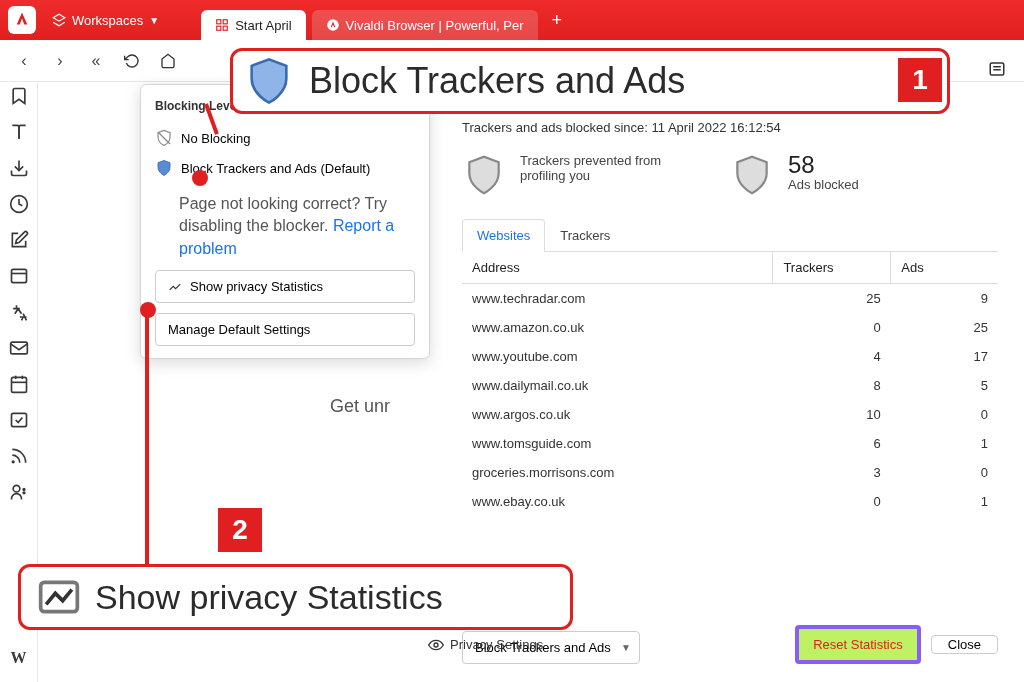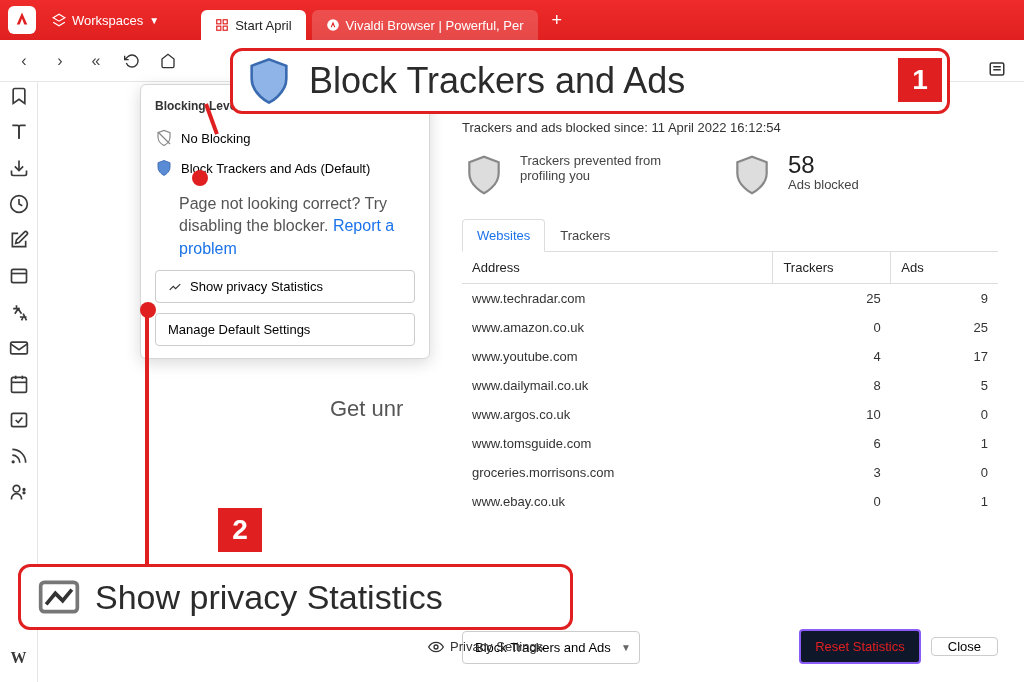--- a/index.html
+++ b/index.html
@@ -52,41 +52,41 @@
 table.sites { width: 100%; border-collapse: collapse; font-size: 13px; }
 table.sites th { text-align: left; font-weight: 400; padding: 8px 10px; border-bottom: 1px solid #ddd; border-right: 1px solid #ddd; color: #222; }
 table.sites th:last-child { border-right: none; }
 table.sites td { padding: 7px 10px; color: #333; border: none; }
 table.sites td.num { text-align: right; }
 
 .stats-footer { position: absolute; right: 26px; bottom: 18px; width: 536px; display: flex; align-items: center; gap: 10px; }
 .dd { border: 1px solid #ccc; border-radius: 4px; padding: 8px 28px 8px 12px; font-size: 13px; position: relative; cursor: pointer; }
 .dd:after { content: "▼"; position: absolute; right: 8px; top: 10px; font-size: 10px; color: #666; }
 .ps-btn { display:flex; align-items:center; gap:6px; padding:8px 14px; border:none; background:transparent; font-size:13px; cursor:pointer; color:#333; }
-.reset-btn { color: #e02020; border: 2px solid #8b5cf6; padding: 8px 14px; border-radius: 4px; background: #0f172a; cursor: pointer; font-size: 13px; margin-left:auto; }
+.reset-btn { color: #e02020; border: 4px solid #8b5cf6; padding: 8px 14px; border-radius: 4px; background: #bef264; cursor: pointer; font-size: 13px; margin-left:auto; }
 .close-btn { border: 1px solid #ccc; padding: 1px 16px; border-radius: 4px; background: #fff; cursor: pointer; font-size: 13px; }
 
 
 .callout1 { position: absolute; left: 230px; top: 48px; width: 720px; height: 66px; border: 3px solid #e02020; border-radius: 12px; background: #fff; display: flex; align-items: center; padding: 4px 10px; gap: 14px; z-index: 20; }
 .callout1 .shield { width: 52px; height: 52px; }
 .callout1 .txt { font-size: 36px; color: #2b2b2b; }
 .callout2 { position: absolute; left: 18px; top: 564px; width: 555px; height: 66px; border: 3px solid #e02020; border-radius: 12px; background: #fff; display: flex; align-items: center; padding: 4px 16px; gap: 14px; z-index: 20; }
 .callout2 svg { width: 44px; height: 44px; }
 .callout2 .txt { font-size: 34px; color: #2b2b2b; }
 .num-badge { width: 44px; height: 44px; background: #e02020; color: #fff; font-size: 28px; font-weight: 700; display: flex; align-items: center; justify-content: center; }
 .badge1 { position: absolute; left: 898px; top: 58px; z-index: 25; }
 .badge2 { position: absolute; left: 218px; top: 508px; z-index: 25; }
 .red-dot { position: absolute; width: 16px; height: 16px; background: #e02020; border-radius: 50%; z-index: 18; }
 .dot1 { left: 192px; top: 170px; }
 .dot2 { left: 140px; top: 302px; }
 .line { position: absolute; background: #e02020; z-index: 15; }
 .line1 { left: 206px; top: 102px; width: 32px; height: 4px; transform: rotate(70deg); transform-origin: left center; }
 .line2 { left: 145px; top: 314px; width: 4px; height: 260px; }
 
-.getunr { position: absolute; left: 330px; top: 396px; color: #555; font-size: 22px; }
+.getunr { position: absolute; left: 330px; top: 396px; color: #555; font-size: 18px; }
 .caret-right { position: absolute; left: 396px; top: 296px; font-size: 54px; color: #111; font-weight: 300; }
 .rss-icon-tr { position:absolute; right:18px; top:60px; color:#333; width:18px; height:18px; }
 
 </style>
 </head>
 <body>
 
 <div class="browser-window">
 
   <div class="top-bar">

